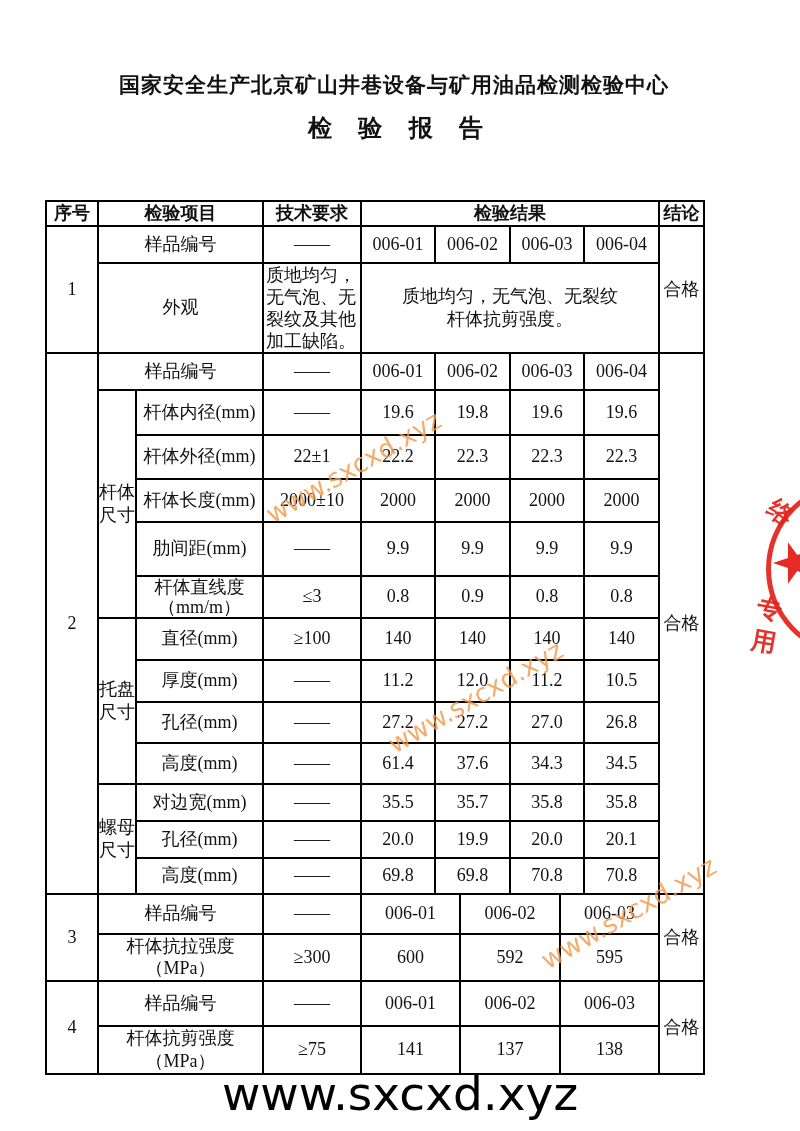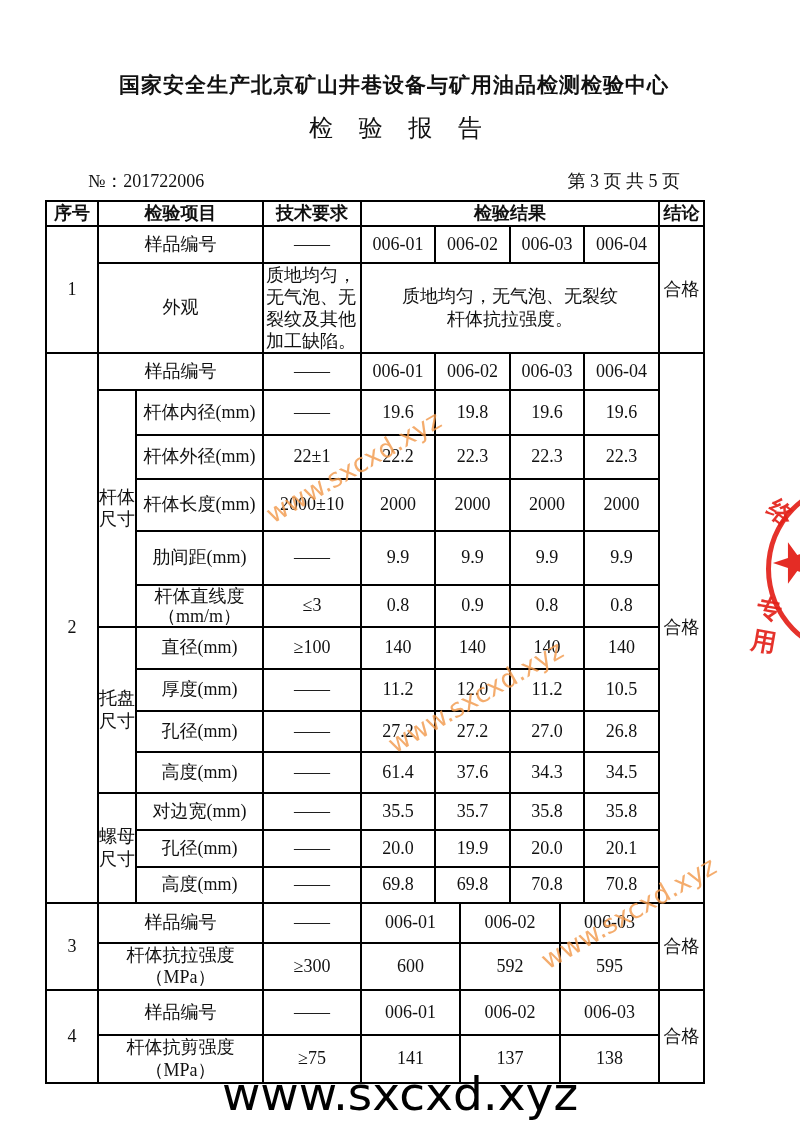--- a/index.html
+++ b/index.html
@@ -1,21 +1,21 @@
 <!DOCTYPE html>
 <html><head>
 <meta charset="utf-8">
 <style>
   html,body{margin:0;padding:0;background:#ffffff;}
   .page{position:relative;width:800px;height:1131px;background:#fff;overflow:hidden;
         font-family:"Liberation Serif","DejaVu Serif",serif;color:#111;}
   .org-name{position:absolute;top:71px;left:0;right:12px;text-align:center;
             font-size:21px;font-weight:600;letter-spacing:1px;}
   .report-title{position:absolute;top:112px;left:0;right:0;text-align:center;
-                font-size:24px;font-weight:normal;letter-spacing:9px;
+                font-size:24px;font-weight:bold;letter-spacing:9px;
                 font-family:"DejaVu Sans","Liberation Sans",sans-serif;}
   .meta{position:absolute;top:169px;left:88px;width:592px;display:flex;
         justify-content:space-between;font-size:18px;}
   .table-wrap{position:absolute;left:45px;top:200px;width:658px;}
   table.tbl{border-collapse:collapse;table-layout:fixed;width:658px;}
   table.stack{margin-top:-2px;}
   .tbl td{border:2px solid #000;text-align:center;vertical-align:middle;
           padding:0;font-size:18px;overflow:hidden;line-height:1.25;}
   .th{font-family:"DejaVu Sans","Liberation Sans",sans-serif;font-weight:bold;font-size:18px;}
   .group-cell{font-size:17px;line-height:20px;}
@@ -47,24 +47,20 @@
             font-family:"DejaVu Sans","Liberation Sans",sans-serif;}
 </style>
 </head>
 <body>
 
 <div class="page">
 
   <div class="org-name">国家安全生产北京矿山井巷设备与矿用油品检测检验中心</div>
   <div class="report-title">检 验 报 告</div>
 
-  <div class="meta">
-    <span>№：201722006</span>
-    <span>第 3 页  共 5 页</span>
-  </div>
 
   <div class="table-wrap">
 
     <table class="tbl">
       <colgroup>
           <col style="width:52px">
           <col style="width:165px">
           <col style="width:98px">
           <col style="width:298px">
           <col style="width:45px">
@@ -102,21 +98,21 @@
         <td>006-04</td>
         <td rowspan="2">合格</td>
       </tr>
       <tr style="height:89px">
         <td>外观</td>
         <td class="req-appearance">
           <div class="inner">质地均匀，无气泡、无裂纹及其他加工缺陷。</div>
         </td>
         <td colspan="4" class="two-line">
           <div>质地均匀，无气泡、无裂纹</div>
-          <div>杆体抗拉强度。</div>
+          <div>杆体抗剪强度。</div>
         </td>
       </tr>
     </tbody>
       </table>
 
     <table class="tbl stack">
       <colgroup>
           <col style="width:52px">
           <col style="width:38px">
           <col style="width:127px">
@@ -148,21 +144,21 @@
         <td>19.6</td>
       </tr>
       <tr style="height:44px">
         <td>杆体外径(mm)</td>
         <td>22±1</td>
         <td>22.2</td>
         <td>22.3</td>
         <td>22.3</td>
         <td>22.3</td>
       </tr>
-      <tr style="height:52px">
+      <tr style="height:43px">
         <td>杆体长度(mm)</td>
         <td>2000±10</td>
         <td>2000</td>
         <td>2000</td>
         <td>2000</td>
         <td>2000</td>
       </tr>
       <tr style="height:54px">
         <td>肋间距(mm)</td>
         <td>——</td>

